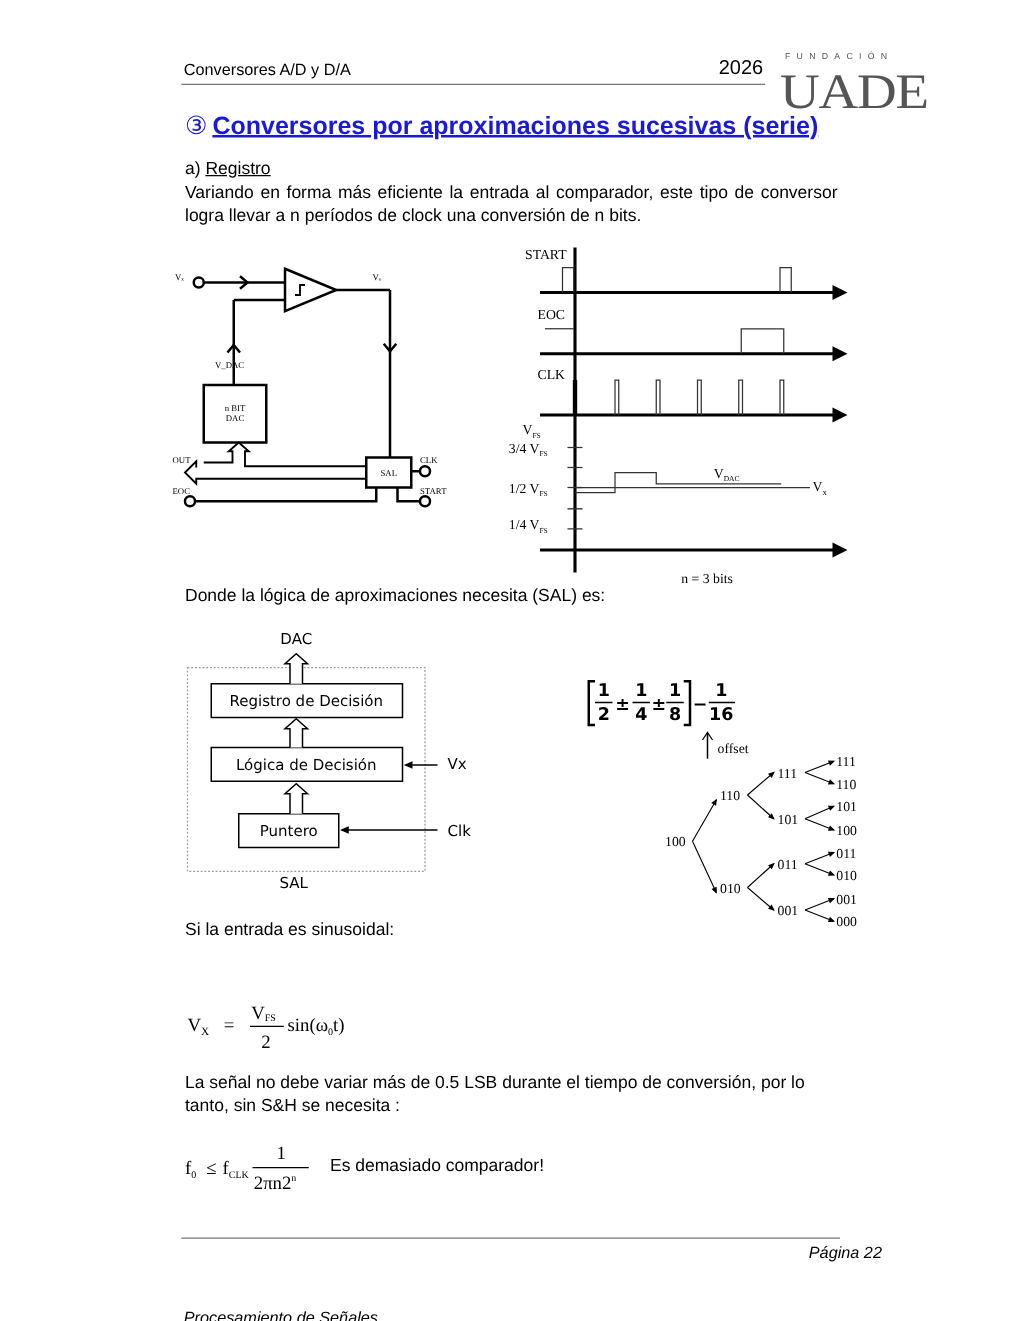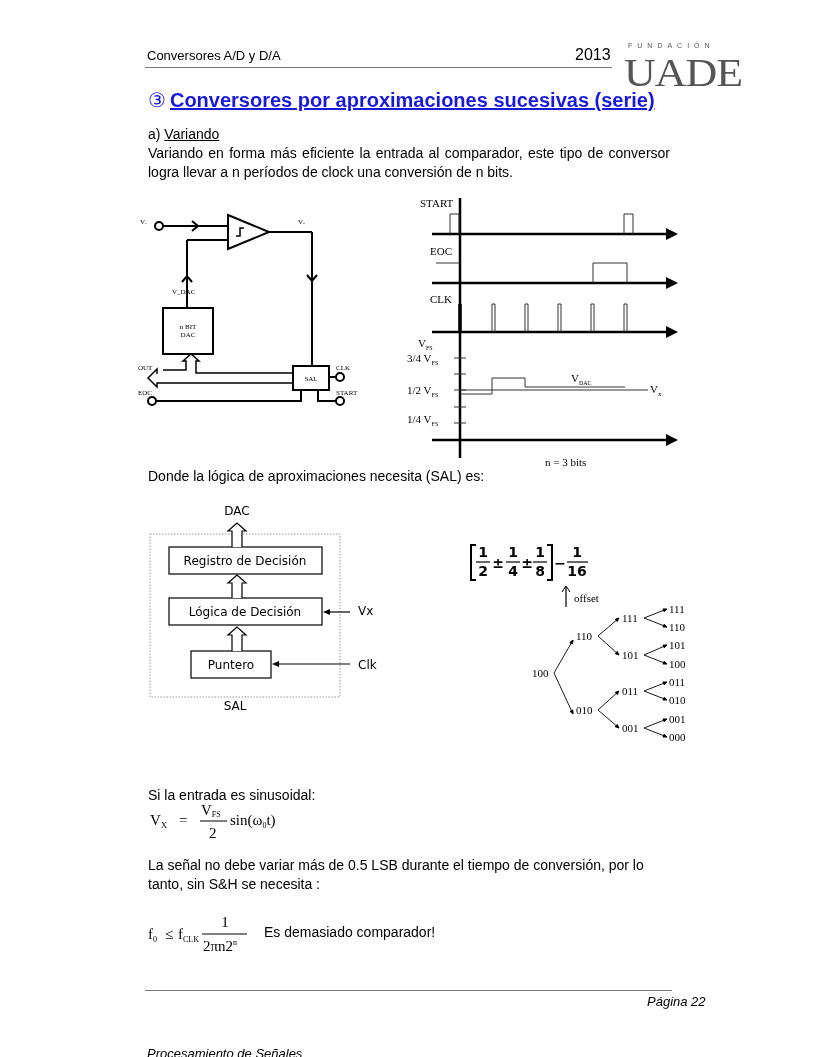--- a/index.html
+++ b/index.html
@@ -13,44 +13,44 @@
   .logo { left:624px; top:44px; font-family:"Liberation Serif", serif; font-size:44px;
           color:#555; letter-spacing:-1px; transform:scaleY(0.9); transform-origin:top left; }
   .section { left:148px; top:88px; font-size:20px; font-weight:bold; color:#1a1ad6; }
   .section .num { font-weight:normal; margin-right:4px; }
   .section .t { text-decoration:underline; }
   .txt { font-size:14px; line-height:19px; }
   .sub { left:148px; top:125px; }
   .sub .u { text-decoration:underline; }
   .para { left:148px; top:144px; width:522px; text-align:justify; }
   .donde { left:148px; top:467px; }
-  .si { left:148px; top:786px;text-align:center; }
+  .si { left:148px; top:734px;text-align:center; }
   .la { left:148px; top:856px; width:522px; }
   .es { left:264px; top:923px; }
   .foot-line { left:145px; top:990px; width:527px; height:1px; background:#777; }
   .foot-l { left:147px; top:1046px; font-style:italic; font-size:13px; }
   .foot-r { left:607px; top:994px; font-style:italic; font-size:13px;margin-left:40px; }
   svg text { font-family:"Liberation Serif", serif; }
   .sans { font-family:"DejaVu Sans", sans-serif !important; }
 </style>
 </head>
 <body>
 
 <div class="abs hdr-title">Conversores A/D y D/A</div>
-<div class="abs hdr-year">2013</div>
+<div class="abs hdr-year">2026</div>
 <div class="abs hdr-line"></div>
 <div class="abs logo-top">FUNDACIÓN</div>
 <div class="abs logo" style="top:50px">UADE</div>
 
 <div class="abs section">
   <span class="num">③</span><span class="t">Conversores por aproximaciones sucesivas (serie)</span>
 </div>
 
 <div class="abs txt sub">
-  <span>a) </span><span class="u">Variando</span>
+  <span>a) </span><span class="u">Registro</span>
 </div>
 <div class="abs txt para">Variando en forma más eficiente la entrada al comparador, este tipo de conversor logra llevar a n períodos de clock una conversión de n bits.</div>
 
 <svg class="abs" style="left:130px;top:190px" width="240" height="230">
   <g stroke="#000" stroke-width="2" fill="none">
 
     <circle cx="29" cy="36" r="4" fill="#fff"></circle>
     <line x1="33" y1="36" x2="98" y2="36"></line>
     <path d="M62 31 L68 36 L62 41"></path>
 

